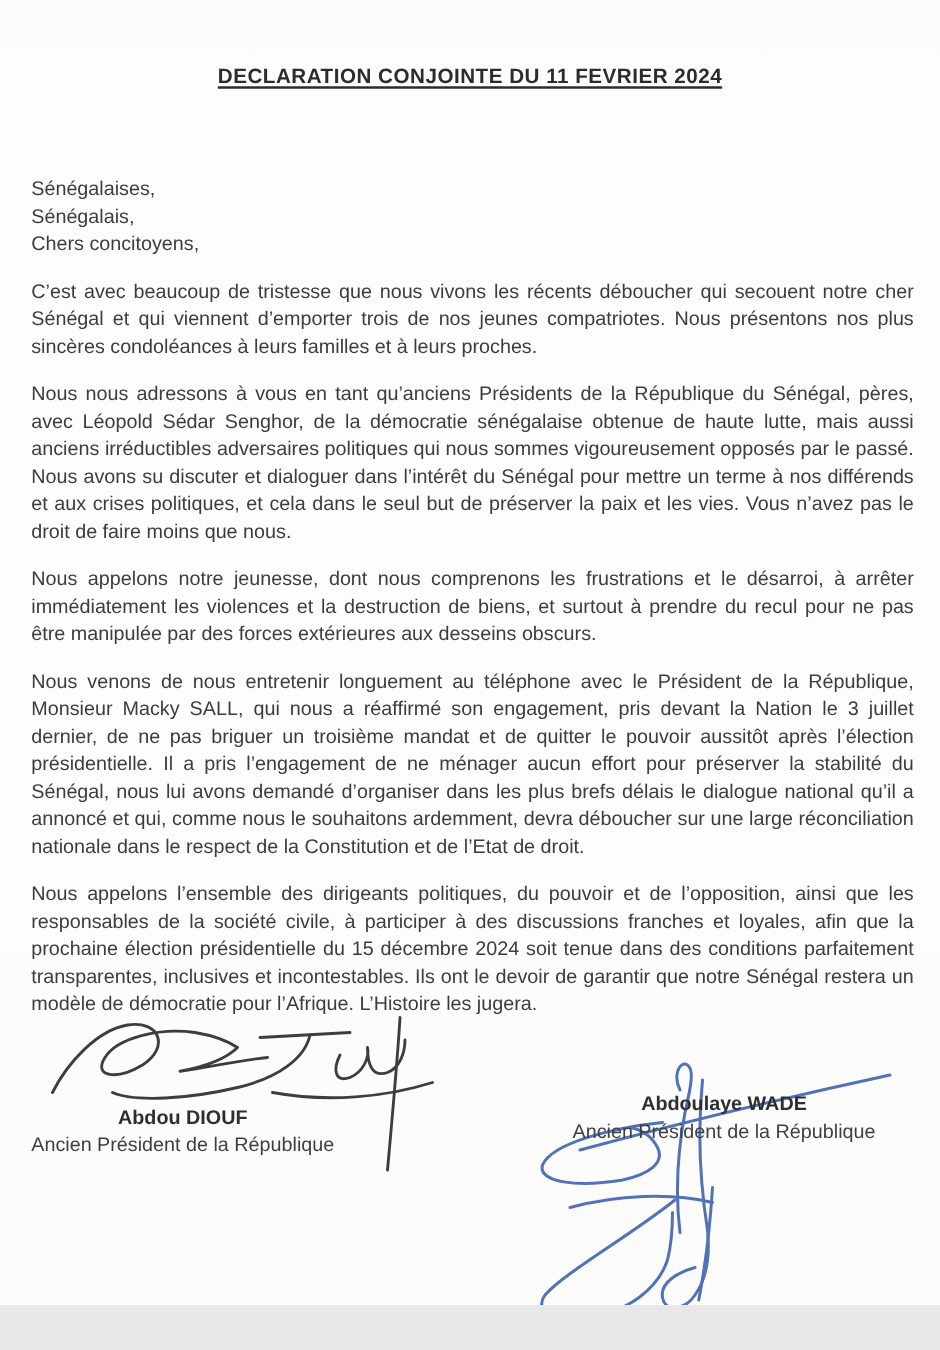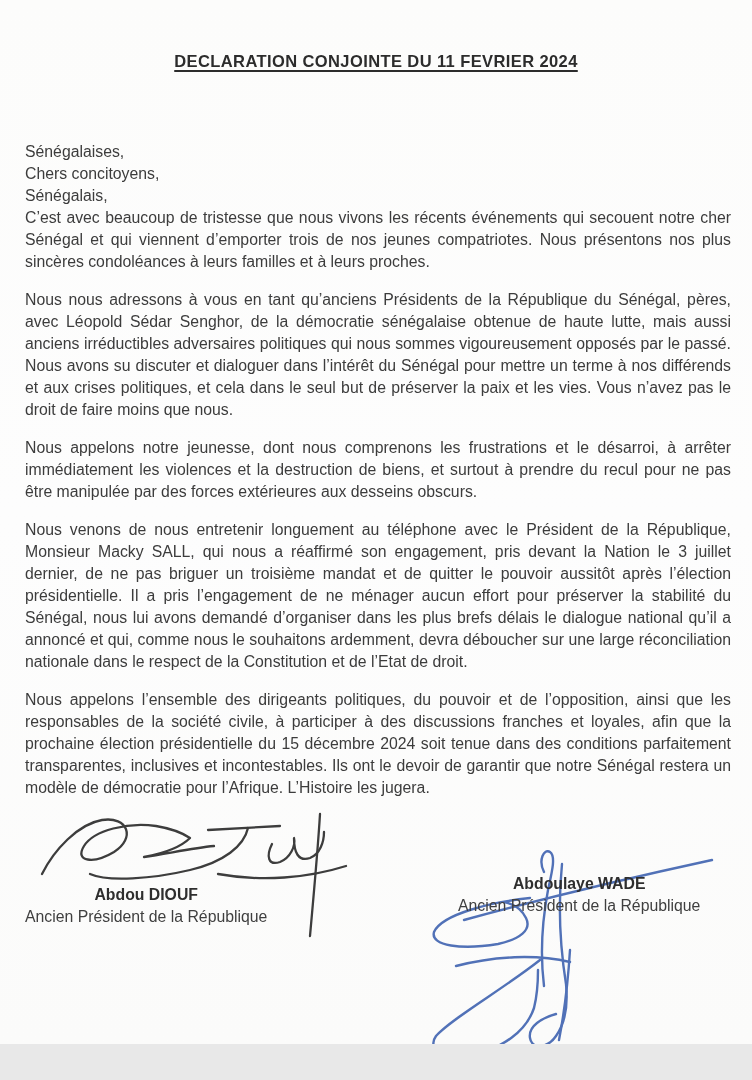--- a/index.html
+++ b/index.html
@@ -27,21 +27,21 @@
     color: #2c2c2c;
     text-decoration: underline;
     text-decoration-thickness: 2px;
     text-underline-offset: 3px;
   }
   .content {
     padding: 70px 21px 0 25px;
     font-size: 15.8px;
     line-height: 22px;
   }
-  .salutation { }
+  .salutation { margin-bottom: 16px; }
   .salutation div { line-height: 22px; }
   .content p {
     margin: 0 0 16px 0;
     text-align: justify;
   }
   .sig-image {
     position: absolute;
     pointer-events: none;
   }
   .sig-diouf { left: 32px; top: 798px; }
@@ -59,25 +59,25 @@
 </head>
 <body>
 
 <div class="page">
 
   <h1 class="doc-title">DECLARATION CONJOINTE DU 11 FEVRIER 2024</h1>
 
   <div class="content">
     <div class="salutation">
       <div>Sénégalaises,</div>
+      <div>Sénégalais,</div>
       <div>Chers concitoyens,</div>
-      <div>Sénégalais,</div>
     </div>
 
-    <p>C’est avec beaucoup de tristesse que nous vivons les récents événements qui secouent notre cher Sénégal et qui viennent d’emporter trois de nos jeunes compatriotes. Nous présentons nos plus sincères condoléances à leurs familles et à leurs proches.</p>
+    <p>C’est avec beaucoup de tristesse que nous vivons les récents déboucher qui secouent notre cher Sénégal et qui viennent d’emporter trois de nos jeunes compatriotes. Nous présentons nos plus sincères condoléances à leurs familles et à leurs proches.</p>
     <p>Nous nous adressons à vous en tant qu’anciens Présidents de la République du Sénégal, pères, avec Léopold Sédar Senghor, de la démocratie sénégalaise obtenue de haute lutte, mais aussi anciens irréductibles adversaires politiques qui nous sommes vigoureusement opposés par le passé. Nous avons su discuter et dialoguer dans l’intérêt du Sénégal pour mettre un terme à nos différends et aux crises politiques, et cela dans le seul but de préserver la paix et les vies. Vous n’avez pas le droit de faire moins que nous.</p>
     <p>Nous appelons notre jeunesse, dont nous comprenons les frustrations et le désarroi, à arrêter immédiatement les violences et la destruction de biens, et surtout à prendre du recul pour ne pas être manipulée par des forces extérieures aux desseins obscurs.</p>
     <p>Nous venons de nous entretenir longuement au téléphone avec le Président de la République, Monsieur Macky SALL, qui nous a réaffirmé son engagement, pris devant la Nation le 3 juillet dernier, de ne pas briguer un troisième mandat et de quitter le pouvoir aussitôt après l’élection présidentielle. Il a pris l’engagement de ne ménager aucun effort pour préserver la stabilité du Sénégal, nous lui avons demandé d’organiser dans les plus brefs délais le dialogue national qu’il a annoncé et qui, comme nous le souhaitons ardemment, devra déboucher sur une large réconciliation nationale dans le respect de la Constitution et de l’Etat de droit.</p>
     <p>Nous appelons l’ensemble des dirigeants politiques, du pouvoir et de l’opposition, ainsi que les responsables de la société civile, à participer à des discussions franches et loyales, afin que la prochaine élection présidentielle du 15 décembre 2024 soit tenue dans des conditions parfaitement transparentes, inclusives et incontestables. Ils ont le devoir de garantir que notre Sénégal restera un modèle de démocratie pour l’Afrique. L’Histoire les jugera.</p>
   </div>
 
   <svg class="sig-image sig-diouf" width="322" height="142" viewBox="0 0 322 142" xmlns="http://www.w3.org/2000/svg">
     <g fill="none" stroke-width="2.3" stroke-linecap="round" stroke-linejoin="round" opacity="0.92" stroke="#2d2d2d">
       <path d="M10,76 C22,52 46,26 70,22 C96,18 104,40 82,54 C62,66 42,64 52,48 C62,32 96,24 124,28 C142,31 152,36 158,40 C148,50 128,56 112,59 C134,56 160,50 182,48"></path>
       <path d="M176,32 L248,28"></path>

